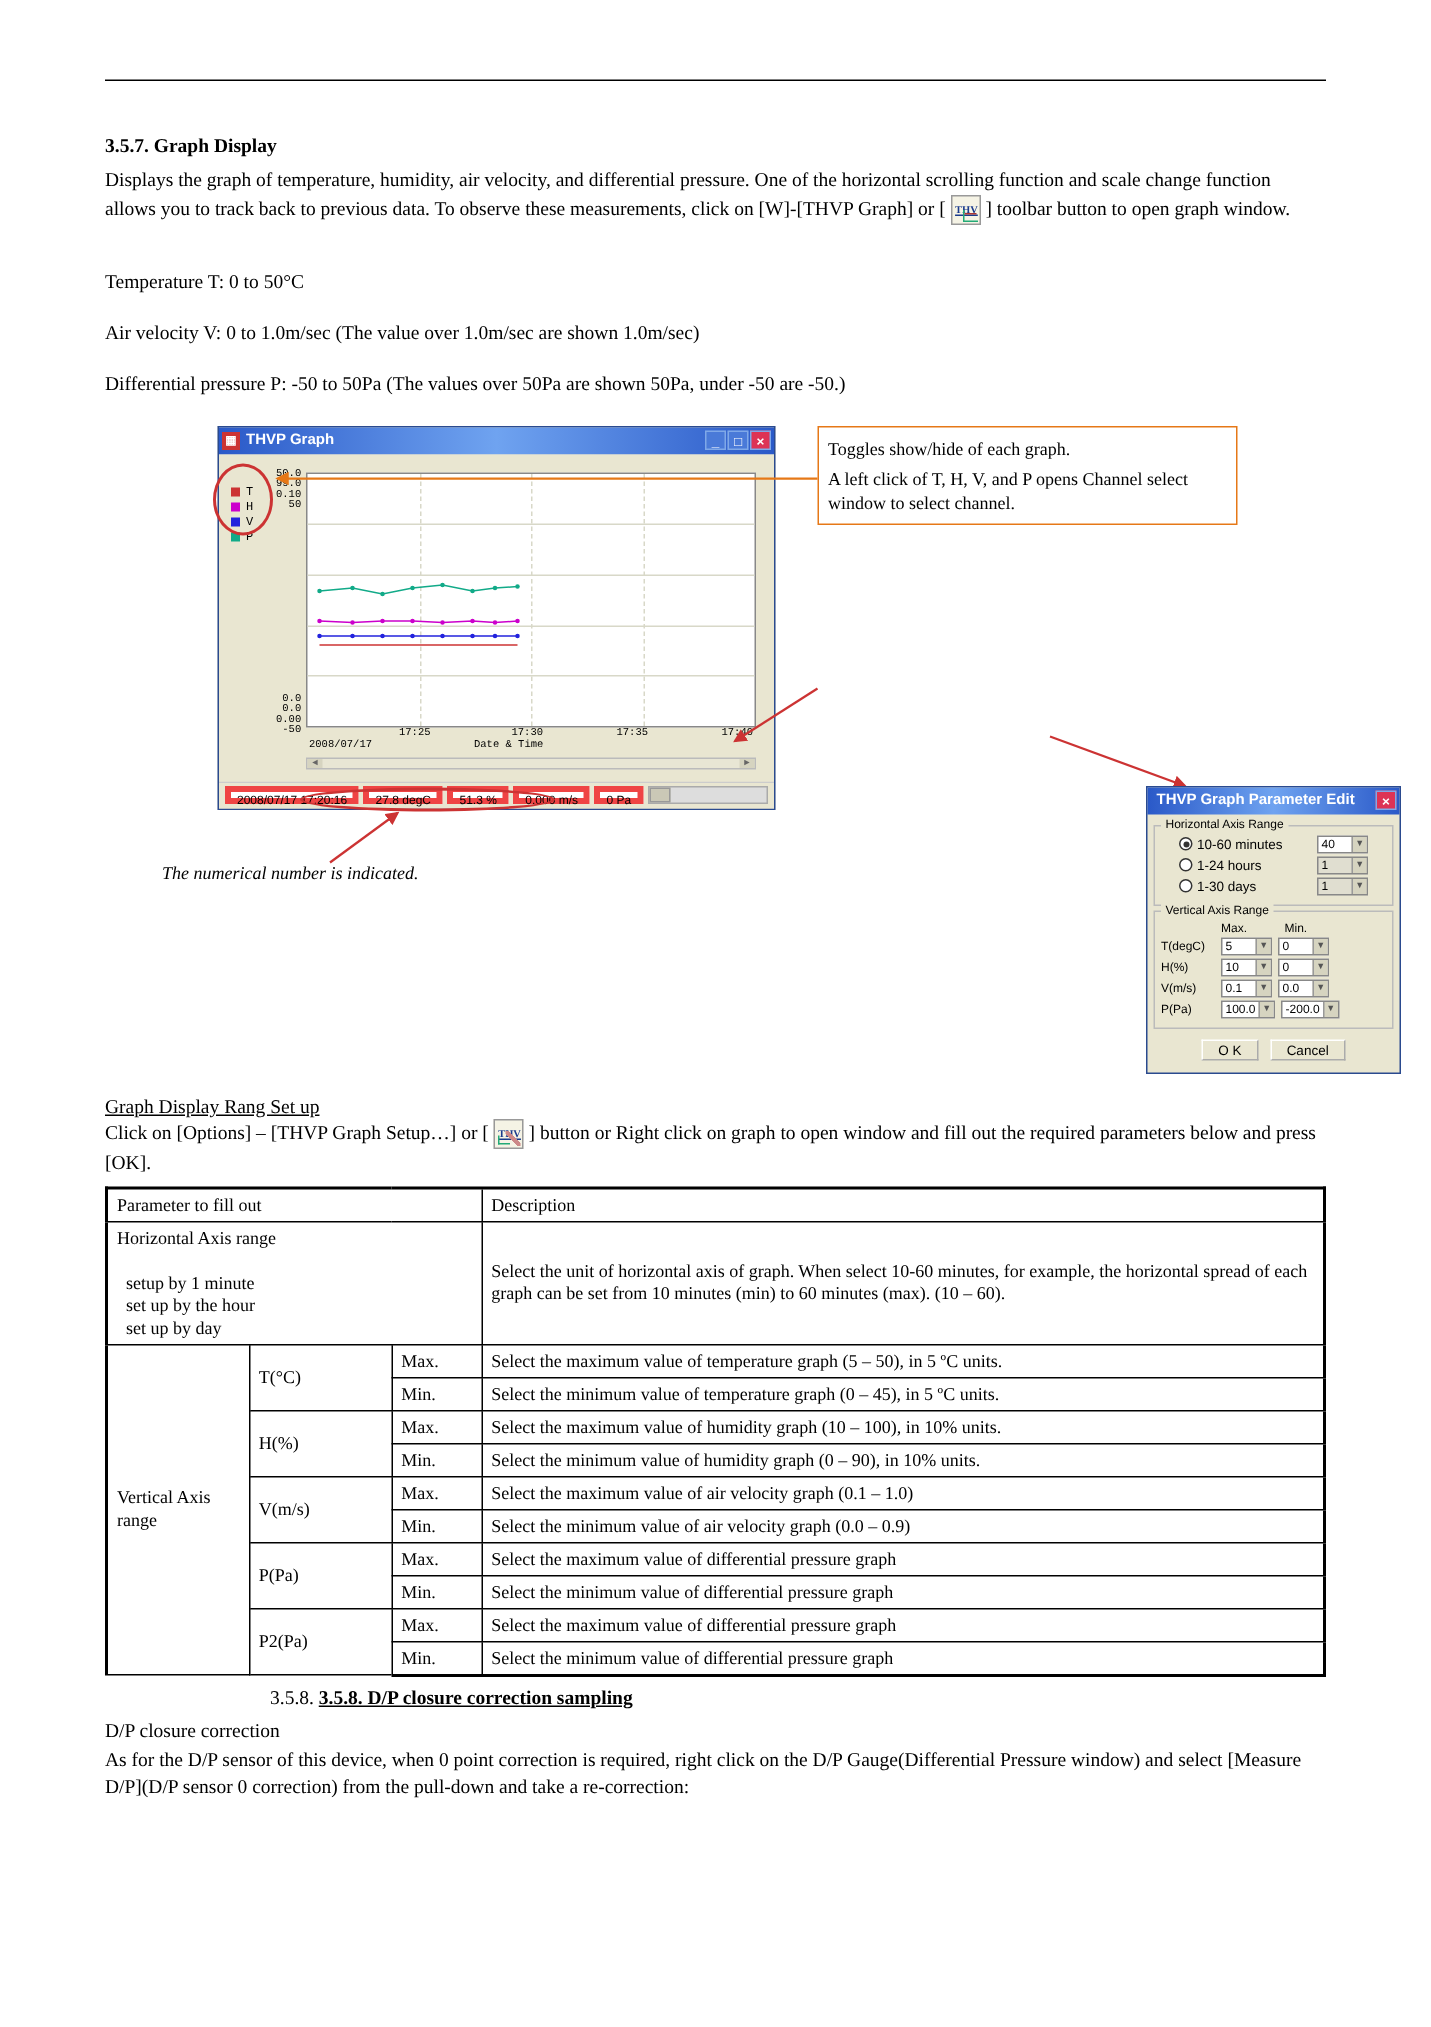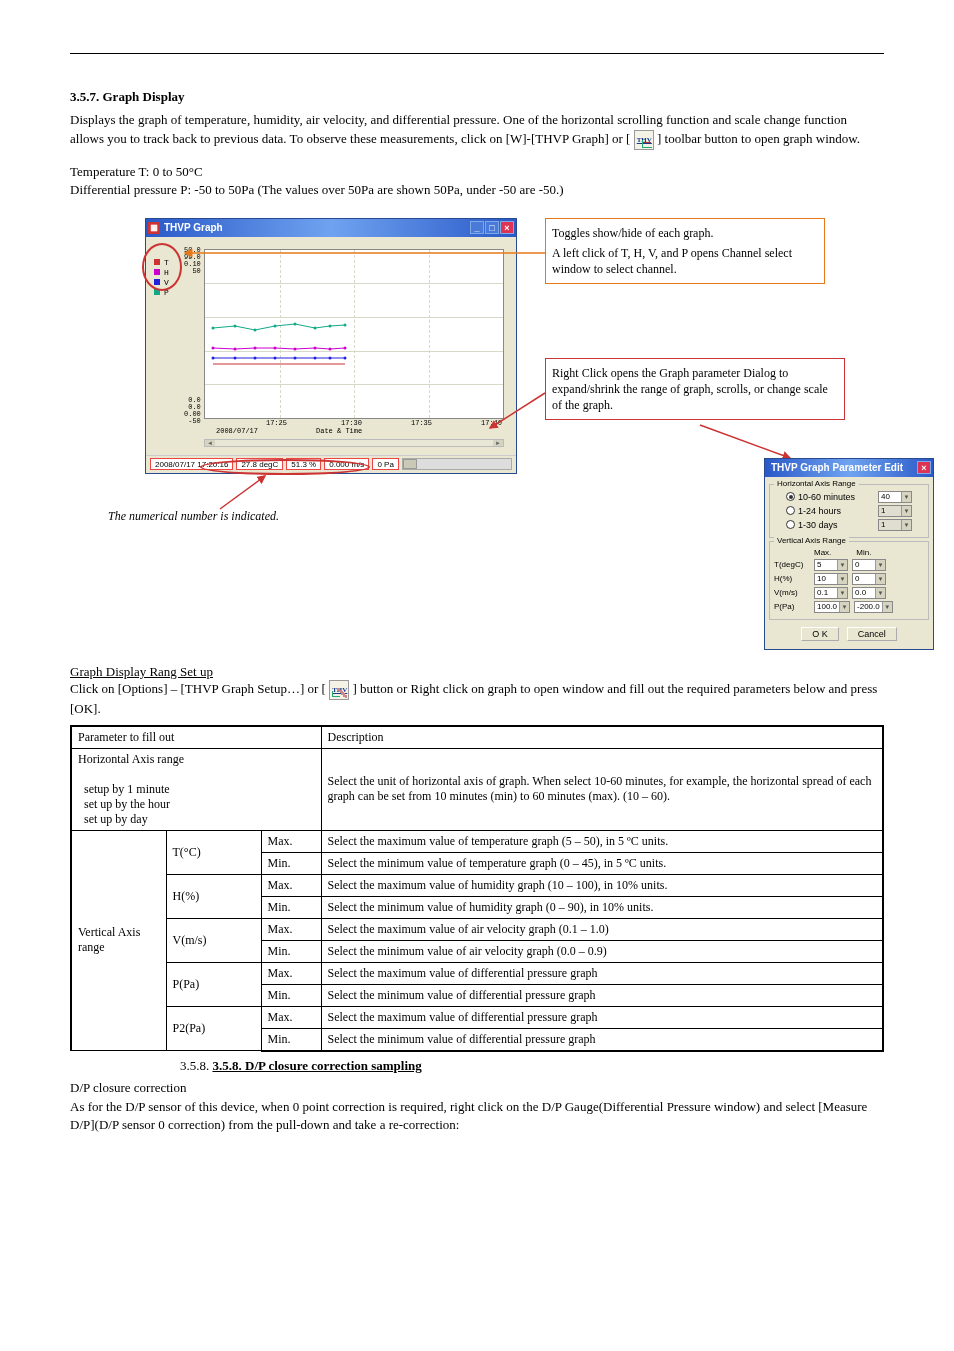--- a/index.html
+++ b/index.html
@@ -30,21 +30,21 @@
     font-weight: bold;
     margin-bottom: 6px;
   }
   .para {
     font-size: 13px;
     line-height: 1.45;
     margin-bottom: 4px;
   }
   .indent-line {
     font-size: 13px;
-    margin: 2px 0;
+    margin: 18px 0;
   }
   .icon-inline {
     display: inline-block;
     width: 20px;
     height: 20px;
     background: #f5f3e5;
     border: 1px solid #999;
     vertical-align: middle;
     position: relative;
     text-align: center;
@@ -206,21 +206,21 @@
     line-height: 7px;
   }
   .xlab {
     position: absolute;
     bottom: 28px;
     font-size: 7px;
     font-family: "Courier New", monospace;
   }
   .date-lab {
     position: absolute;
-    left: 70px;
+    left: 60px;
     bottom: 20px;
     font-size: 7px;
     font-family: "Courier New", monospace;
     text-align: right;
   }
   .xtitle {
     position: absolute;
     left: 170px;
     bottom: 20px;
     font-size: 7px;
@@ -252,21 +252,21 @@
     border-top: 1px solid #ccc;
     display: flex;
     align-items: center;
     font-size: 9px;
     font-family: Arial, sans-serif;
     gap: 3px;
     padding: 0 4px;
   }
   .status-cell {
     background: #fff;
-    border: 1px solid #ef4444;
+    border: 4px solid #ef4444;
     padding: 0 4px;
     height: 12px;
     line-height: 11px;
     font-size: 8px;
   }
   .status-track {
     flex: 1;
     height: 12px;
     background: #ddd;
     border: 1px solid #aaa;
@@ -456,20 +456,21 @@
   <div class="para">
     <span>Displays the graph of temperature, humidity, air velocity, and differential pressure. One of the horizontal scrolling function and scale change function allows you to track back to previous data. To observe these measurements, click on [W]-[THVP Graph] or [</span>
     <span class="icon-inline">
       <span class="thv">THV</span><span class="graph-mini"></span>
     </span>
     <span>] toolbar button to open graph window.</span>
   </div>
 
   <div style="height:8px"></div>
   <div class="indent-line">Temperature T: 0 to 50°C</div>
+  <div class="indent-line">Air velocity V: 0 to 1.0m/sec (The value over 1.0m/sec are shown 1.0m/sec)</div>
   <div class="indent-line">Differential pressure P: -50 to 50Pa (The values over 50Pa are shown 50Pa, under -50 are -50.)</div>
 
   <div class="figure-area">
 
     <div class="thvp-window">
       <div class="titlebar">
         <span class="tb-icon">▦</span>
         <span class="tb-text">THVP Graph</span>
         <span class="tb-btns">
           <span class="tb-btn">_</span>
@@ -592,23 +593,20 @@
     </div>
     <svg class="arrow" style="left:110px; top:30px;" width="370" height="20">
       <defs>
           <marker id="ah1" markerWidth="6" markerHeight="6" refX="5" refY="3" orient="auto">
             <path d="M0,0 L6,3 L0,6 Z" fill="#e67817"></path>
           </marker>
         </defs>
       <line x1="365" y1="5" x2="5" y2="5" stroke="#e67817" stroke-width="1.5" marker-end="url(#ah1)"></line>
     </svg>
 
-    <div class="callout" style="left:475px; top:140px; width:300px; border:1px solid #c33; padding:6px;">
-      <div>Right Click opens the Graph parameter Dialog to expand/shrink the range of graph, scrolls, or change scale of the graph.</div>
-    </div>
     <svg class="arrow" style="left:415px; top:170px;" width="70" height="50">
       <defs>
           <marker id="ah2" markerWidth="6" markerHeight="6" refX="5" refY="3" orient="auto">
             <path d="M0,0 L6,3 L0,6 Z" fill="#c33"></path>
           </marker>
         </defs>
       <line x1="60" y1="5" x2="5" y2="40" stroke="#c33" stroke-width="1.5" marker-end="url(#ah2)"></line>
     </svg>
 
     <div class="callout" style="left:38px; top:290px; width:240px;font-style:italic;">

